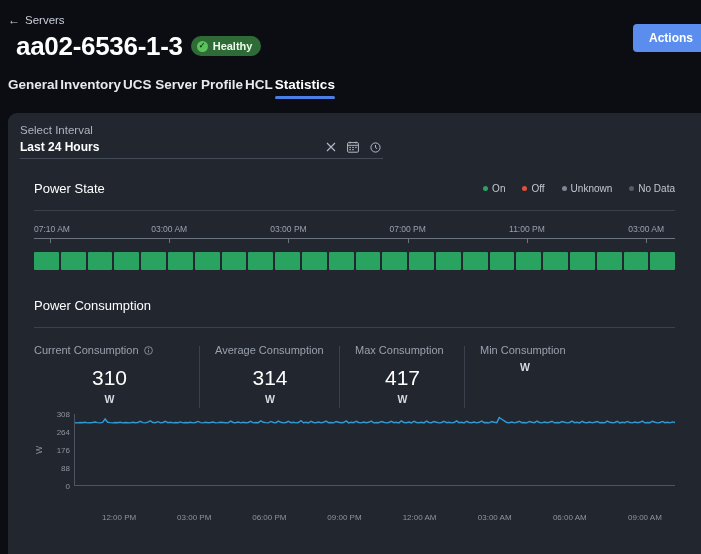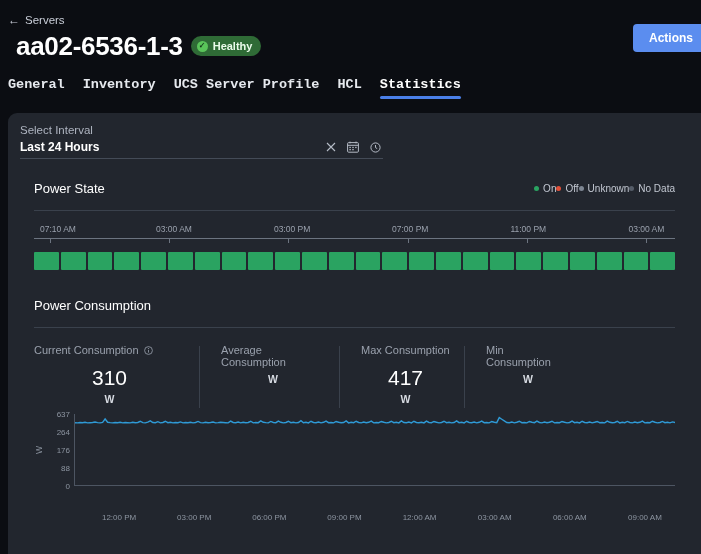--- a/index.html
+++ b/index.html
@@ -43,22 +43,22 @@
   .actions-btn {
     position: absolute; right: -8px; top: 24px;
     background: #5b8def; color: #ffffff;
     font-size: 12px; font-weight: bold;
     border: none; border-radius: 4px;
     padding: 7px 16px; cursor: pointer;
   }
 
   
   .tabs {
-    display: flex; align-items: flex-end; gap: 18px;
-    padding: 14px 10px 0 8px; height: 38px; font-family: Liberation Mono, monospace;
+    display: flex; align-items: flex-end; gap: 2px;
+    padding: 14px 10px 0 8px; height: 38px;
   }
   .tab {
     font-size: 13.5px; font-weight: bold; color: #e6e9ee;
     padding-bottom: 7px; cursor: pointer; position: relative;
     white-space: nowrap;
   }
   .tab.active { color: #ffffff; }
   .tab.active::after {
     content: ""; position: absolute; left: 0; right: 0; bottom: 0;
     height: 2.5px; background: #4a7fe8; border-radius: 2px;
@@ -88,49 +88,49 @@
     color: #b5bbc6; display: flex; align-items: center; cursor: pointer;
   }
 
   
   .panel { margin: 16px 12px 0 12px; }
   .panel-head {
     display: flex; align-items: center; justify-content: space-between;
     padding: 0 14px 0 14px; height: 26px;
   }
   .panel-title { font-size: 13px; font-weight: normal; color: #ffffff; }
-  .legend { display: flex; align-items: flex-end; gap: 0; }
+  .legend { display: flex; align-items: flex-end; gap: 17px; }
   .legend-item { display: flex; align-items: center; gap: 4px; }
   .legend-dot { width: 5px; height: 5px; border-radius: 50%; }
   .legend-text { font-size: 10px; color: #c2c7d1; }
   .rule { height: 1px; background: #3a414c; margin: 9px 14px 0 14px; }
 
   
   .ps-body { padding: 0 14px; margin-top: 13px; }
-  .ps-ticks { position: relative; height: 12px; margin-left: 6px; }
+  .ps-ticks { position: relative; height: 12px; }
   .ps-tick-label {
     position: absolute; font-size: 8.5px; color: #9aa1ad;
     transform: translateX(-50%); white-space: nowrap; top: 0;
   }
   .ps-axis { position: relative; height: 8px; margin-top: 2px; }
   .ps-axis-line {
     position: absolute; left: 0; right: 0; top: 0;
     height: 1px; background: #6c7480;
   }
   .ps-axis-mark {
     position: absolute; top: 0; width: 1px; height: 5px;
     background: #6c7480;
   }
   .ps-bar { display: flex; gap: 2px; margin-top: 6px; height: 18px; }
   .ps-seg { flex: 1; border-radius: 1px; }
 
   
   .pc-stats { display: flex; padding: 0 14px; margin-top: 16px; height: 66px; }
   .stat { flex: 0 0 auto; padding-right: 14px; position: relative; }
-  .stat + .stat { padding-left: 22px; }
+  .stat + .stat { padding-left: 16px; }
   .stat + .stat::before {
     content: ""; position: absolute; left: 0; top: 2px; bottom: 2px;
     width: 1px; background: #3a414c;
   }
   .stat-label {
     font-size: 11px; color: #9aa1ad; display: flex; align-items: center; gap: 5px;
   }
   .stat-val {
     font-size: 21px; color: #ffffff; text-align: center;
     margin-top: 11px; line-height: 1;
@@ -317,39 +317,40 @@
                 <path d="M4.5 4 V6.6" stroke="#8d95a1" stroke-width="0.9"></path>
               </svg>
             </span>
           </div>
           <div class="stat-val">310</div>
           <div class="stat-unit">W</div>
         </div>
 
         <div class="stat" style="width:140px;">
           <div class="stat-label">Average Consumption</div>
+          <div class="stat-val">314</div>
           <div class="stat-unit">W</div>
         </div>
 
         <div class="stat" style="width:125px;">
           <div class="stat-label">Max Consumption</div>
           <div class="stat-val">417</div>
           <div class="stat-unit">W</div>
         </div>
 
         <div class="stat" style="width:120px;">
           <div class="stat-label">Min Consumption</div>
           <div class="stat-unit">W</div>
         </div>
       </div>
 
       <div class="chart-wrap">
         <div class="chart-ylabel">W</div>
         <div class="chart-yticks" id="chart-yticks">
-            <div class="chart-ytick" style="top: 0px;">637</div>
+            <div class="chart-ytick" style="top: 0px;">308</div>
             <div class="chart-ytick" style="top: 18px;">264</div>
             <div class="chart-ytick" style="top: 36px;">176</div>
             <div class="chart-ytick" style="top: 54px;">88</div>
             <div class="chart-ytick" style="top: 72px;">0</div>
           </div>
         <div class="plot">
           <svg id="chart-svg" viewBox="0 0 620 72" preserveAspectRatio="none">
               <polyline points="0.00,8.80 2.59,9.00 5.19,8.59 7.78,8.80 10.38,8.39 12.97,9.00 15.56,8.80 18.16,8.59 20.75,8.18 23.35,8.80 25.94,9.00 28.54,8.59 31.13,5.11 33.72,8.39 36.32,8.80 38.91,9.00 41.51,8.59 44.10,8.80 46.69,8.39 49.29,9.00 51.88,8.59 54.48,8.80 57.07,9.00 59.67,8.39 62.26,8.80 64.85,8.59 67.45,7.36 70.04,8.80 72.64,9.00 75.23,8.18 77.82,6.95 80.42,8.59 83.01,8.80 85.61,7.77 88.20,9.00 90.79,8.59 93.39,7.36 95.98,8.80 98.58,8.39 101.17,9.00 103.77,8.59 106.36,8.80 108.95,7.98 111.55,9.00 114.14,8.59 116.74,8.80 119.33,8.39 121.92,9.00 124.52,8.59 127.11,7.57 129.71,8.80 132.30,9.00 134.90,8.39 137.49,8.80 140.08,8.59 142.68,8.18 145.27,9.00 147.87,8.80 150.46,8.39 153.05,8.59 155.65,8.80 158.24,9.00 160.84,7.16 163.43,8.59 166.03,8.80 168.62,8.18 171.21,9.00 173.81,8.39 176.40,8.80 179.00,8.59 181.59,7.36 184.18,9.00 186.78,8.59 189.37,8.80 191.97,6.95 194.56,8.39 197.15,8.80 199.75,9.00 202.34,7.57 204.94,8.59 207.53,8.80 210.13,7.16 212.72,8.39 215.31,9.00 217.91,8.59 220.50,7.36 223.10,8.80 225.69,8.39 228.28,9.00 230.88,8.59 233.47,6.75 236.07,8.80 238.66,8.39 241.26,9.00 243.85,7.36 246.44,8.59 249.04,8.80 251.63,8.18 254.23,9.00 256.82,8.39 259.41,7.16 262.01,8.80 264.60,8.59 267.20,9.00 269.79,7.57 272.38,8.39 274.98,8.80 277.57,8.59 280.17,6.95 282.76,9.00 285.36,8.39 287.95,8.80 290.54,7.36 293.14,8.59 295.73,9.00 298.33,8.18 300.92,8.80 303.51,8.39 306.11,7.16 308.70,9.00 311.30,8.59 313.89,8.80 316.49,7.57 319.08,8.39 321.67,9.00 324.27,8.59 326.86,7.36 329.46,8.80 332.05,8.39 334.64,9.00 337.24,6.95 339.83,8.59 342.43,8.80 345.02,8.18 347.62,9.00 350.21,7.36 352.80,8.59 355.40,8.80 357.99,8.39 360.59,9.00 363.18,7.16 365.77,8.59 368.37,8.80 370.96,7.57 373.56,8.39 376.15,9.00 378.74,8.59 381.34,7.36 383.93,8.80 386.53,8.39 389.12,9.00 391.72,8.59 394.31,6.95 396.90,8.80 399.50,8.39 402.09,9.00 404.69,7.36 407.28,8.59 409.87,8.80 412.47,8.18 415.06,9.00 417.66,8.39 420.25,7.16 422.85,8.80 425.44,8.59 428.03,9.00 430.63,7.57 433.22,8.39 435.82,8.80 438.41,3.68 441.00,5.32 443.60,6.95 446.19,8.59 448.79,8.80 451.38,8.18 453.97,9.00 456.57,8.39 459.16,7.36 461.76,8.80 464.35,8.59 466.95,9.00 469.54,7.57 472.13,8.39 474.73,8.80 477.32,7.16 479.92,8.59 482.51,9.00 485.10,8.18 487.70,8.80 490.29,8.39 492.89,7.36 495.48,9.00 498.08,8.59 500.67,8.80 503.26,7.57 505.86,8.39 508.45,9.00 511.05,8.59 513.64,7.16 516.23,8.80 518.83,8.39 521.42,9.00 524.02,7.36 526.61,8.59 529.21,8.80 531.80,8.18 534.39,9.00 536.99,8.39 539.58,7.57 542.18,8.80 544.77,8.59 547.36,9.00 549.96,7.16 552.55,8.39 555.15,8.80 557.74,8.59 560.33,7.36 562.93,9.00 565.52,8.39 568.12,8.80 570.71,7.57 573.31,8.59 575.90,9.00 578.49,8.18 581.09,8.80 583.68,8.39 586.28,7.16 588.87,9.00 591.46,8.59 594.06,8.80 596.65,7.36 599.25,8.39 601.84,9.00 604.44,8.59 607.03,7.57 609.62,8.80 612.22,8.39 614.81,9.00 617.41,7.98 620.00,8.59" fill="none" stroke="#2f9ad6" stroke-width="1.4" vector-effect="non-scaling-stroke"></polyline>
             </svg>
         </div>

